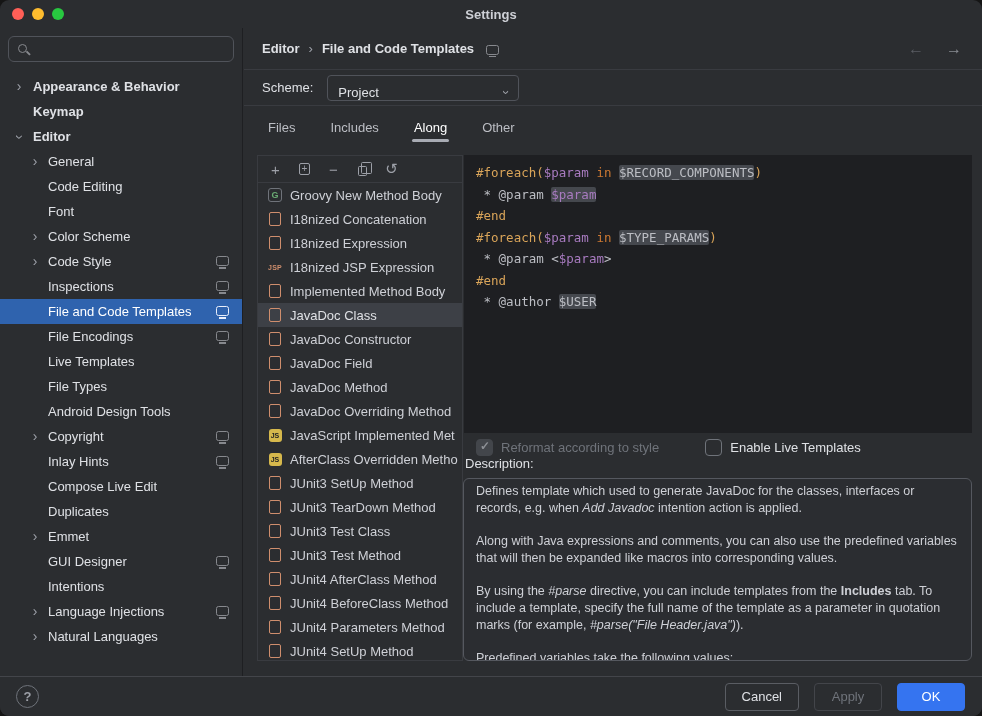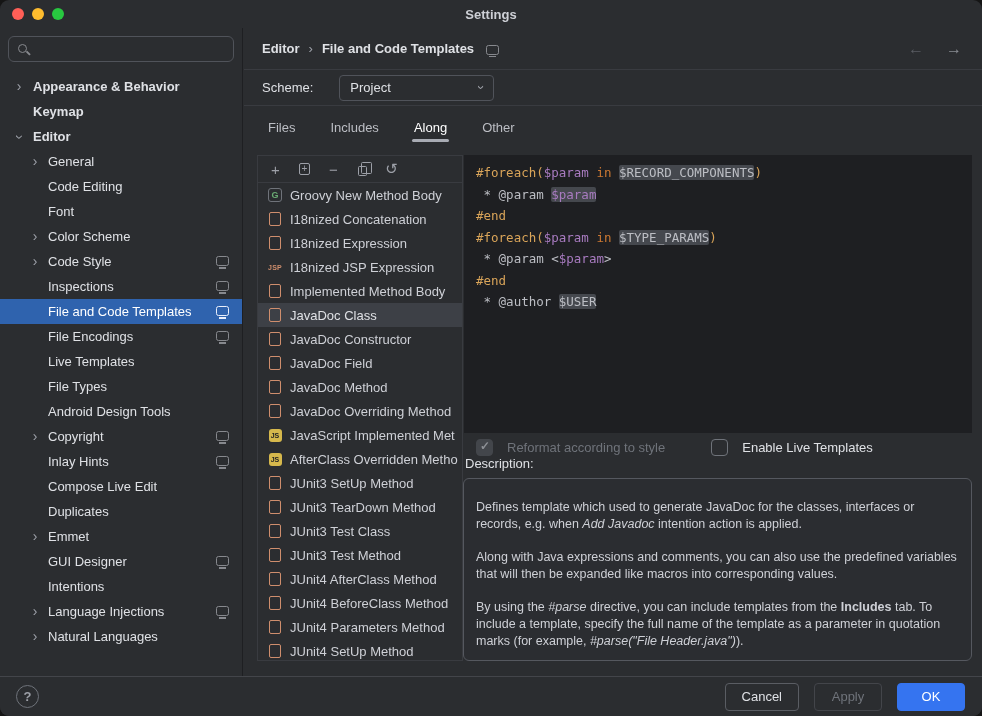--- a/index.html
+++ b/index.html
@@ -40,22 +40,22 @@
   
   .main{position:absolute;left:244px;top:28px;right:0;bottom:40px}
   .bc-row{height:42px;display:flex;align-items:center;padding:0 20px 0 18px;border-bottom:1px solid #393b40}
   .crumb{font-weight:700}
   .crumb-sep{margin:0 9px;color:#9da0a8}
   .bc-screen{margin-left:12px;top:1px}
   .nav{margin-left:auto;display:flex;gap:22px;font-size:16px}
   .arrow{color:#8a8d93}
   .arrow.dim{color:#5a5d63}
   .scheme-row{height:36px;display:flex;align-items:center;padding:0 18px;border-bottom:1px solid #393b40}
-  .scheme-label{margin-right:26px}
-  .dropdown{width:155px;height:26px;border:1px solid #50535a;border-radius:4px;display:flex;align-items:center;padding:0 10px;background:#2b2d30}
+  .scheme-label{margin-right:14px}
+  .dropdown{width:192px;height:26px;border:1px solid #50535a;border-radius:4px;display:flex;align-items:flex-end;padding:0 10px;background:#2b2d30}
   .dd-chev{margin-left:auto;color:#9da0a8;transform:rotate(90deg);font-size:13px}
   .tabs-row{height:43px;display:flex;align-items:center;padding:4px 0 0 22px;gap:31px}
   .tab{position:relative;color:#bcbec4;padding:8px 2px 12px;cursor:default}
   .tab.active{color:#fff}
   .tab.active::after{content:"";position:absolute;left:0;right:0;bottom:5px;height:3px;border-radius:2px;background:#a8abb3}
 
   
   .list-panel{position:absolute;left:13px;top:127px;width:206px;height:506px;border:1px solid #393b40;overflow:hidden;background:#2b2d30}
   .toolbar{height:27px;display:flex;align-items:center;gap:8px;padding:0 7px;color:#9da0a8;border-bottom:1px solid #393b40}
   .tbtn{width:21px;height:21px;display:flex;align-items:center;justify-content:center;font-size:15px}
@@ -75,29 +75,29 @@
   .cline{white-space:pre}
   .tok.d{color:#d9a459}
   .tok.k{color:#cc7832}
   .tok.v{color:#a87bc0}
   .tok.t{color:#bcbec4}
   .tok.s{color:#bcbec4;background:#45484e;border-radius:2px}
   .tok.vh{color:#a87bc0;background:#45484e;border-radius:2px}
 
   
   .checks{position:absolute;left:232px;top:406px;height:26px;display:flex;align-items:center;gap:46px}
-  .check-item{display:flex;align-items:center;gap:14px}
+  .check-item{display:flex;align-items:center;gap:8px}
   .cb{width:17px;height:17px;border-radius:4px;border:1.5px solid #6f737a;position:relative;flex:none}
   .cb.checked.disabled{background:#43464b;border-color:#43464b}
   .cb.checked.disabled::after{content:"✓";position:absolute;left:3px;top:-1px;color:#8d9096;font-size:12px;font-weight:700}
   .clabel.dim{color:#6f737a}
 
   
   .desc-label{position:absolute;left:221px;top:428px}
-  .desc-box{position:absolute;left:219px;right:10px;top:450px;height:183px;border:1px solid #55585f;border-radius:6px;background:#2b2d31;padding:20px 12px;font-size:12.5px;line-height:17px;color:#ced0d6;overflow:hidden}
+  .desc-box{position:absolute;left:219px;right:10px;top:450px;height:183px;border:1px solid #55585f;border-radius:6px;background:#2b2d31;padding:4px 12px;font-size:12.5px;line-height:17px;color:#ced0d6;overflow:hidden}
   .desc-box p{margin:0}
   .desc-box p+p{margin-top:16px}
   .it{font-style:italic}
   .bd{font-weight:700}
 
   
   .bottombar{position:absolute;left:0;right:0;bottom:0;height:40px;background:#2b2d30;border-top:1px solid #43454a;display:flex;align-items:center;padding:0 17px 0 16px;gap:15px}
   .help{width:23px;height:23px;border-radius:50%;border:1px solid #6f737a;color:#9da0a8;display:flex;align-items:center;justify-content:center;font-size:13px;font-weight:700}
   .btn{height:28px;min-width:68px;padding:0 16px;border-radius:4px;background:transparent;border:1px solid transparent;color:#dfe1e5;font:inherit;display:flex;align-items:center;justify-content:center}
   .btn.cancel{margin-left:auto;border-color:#5a5d63}

